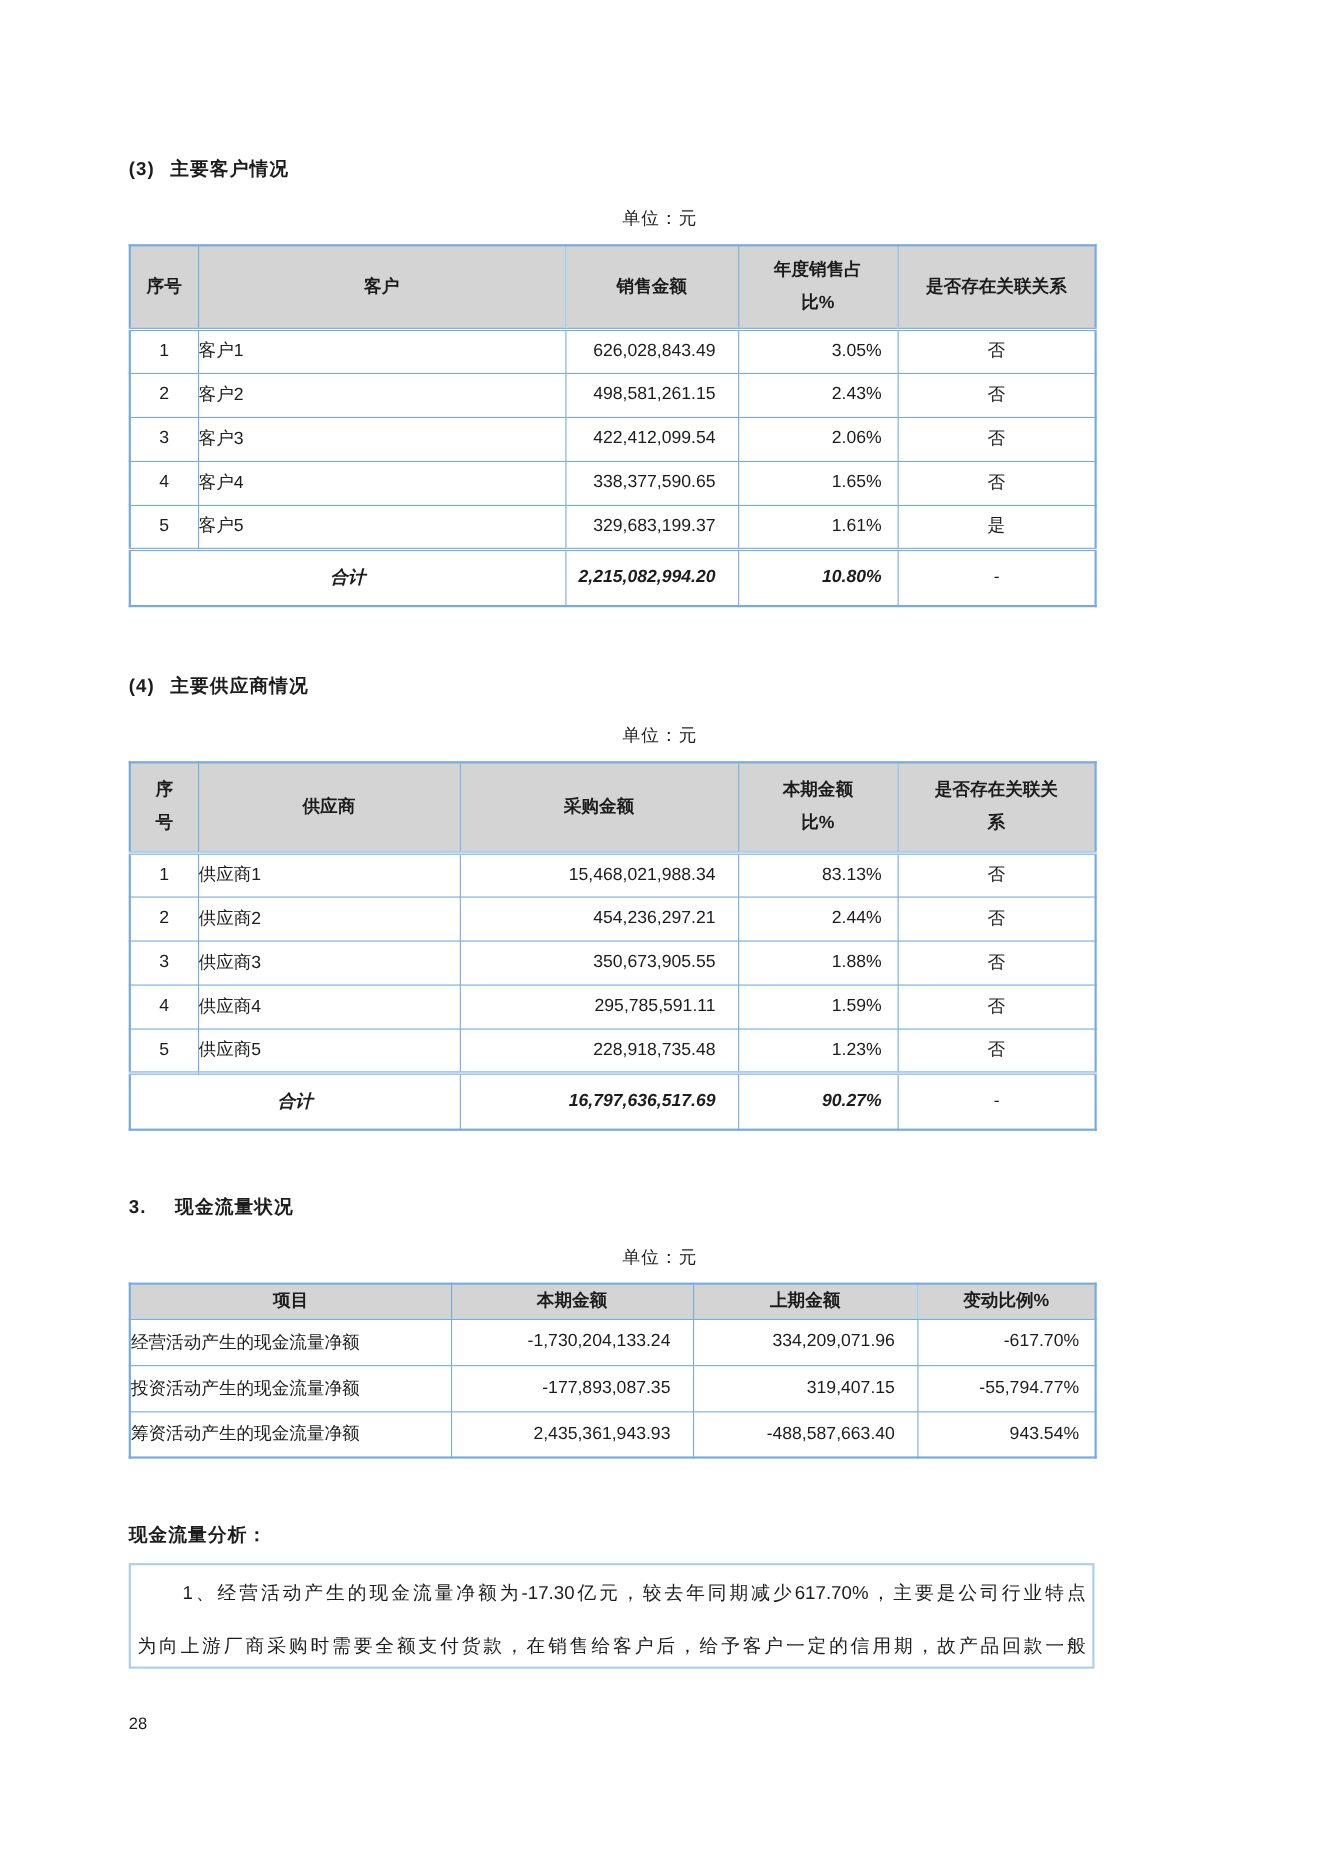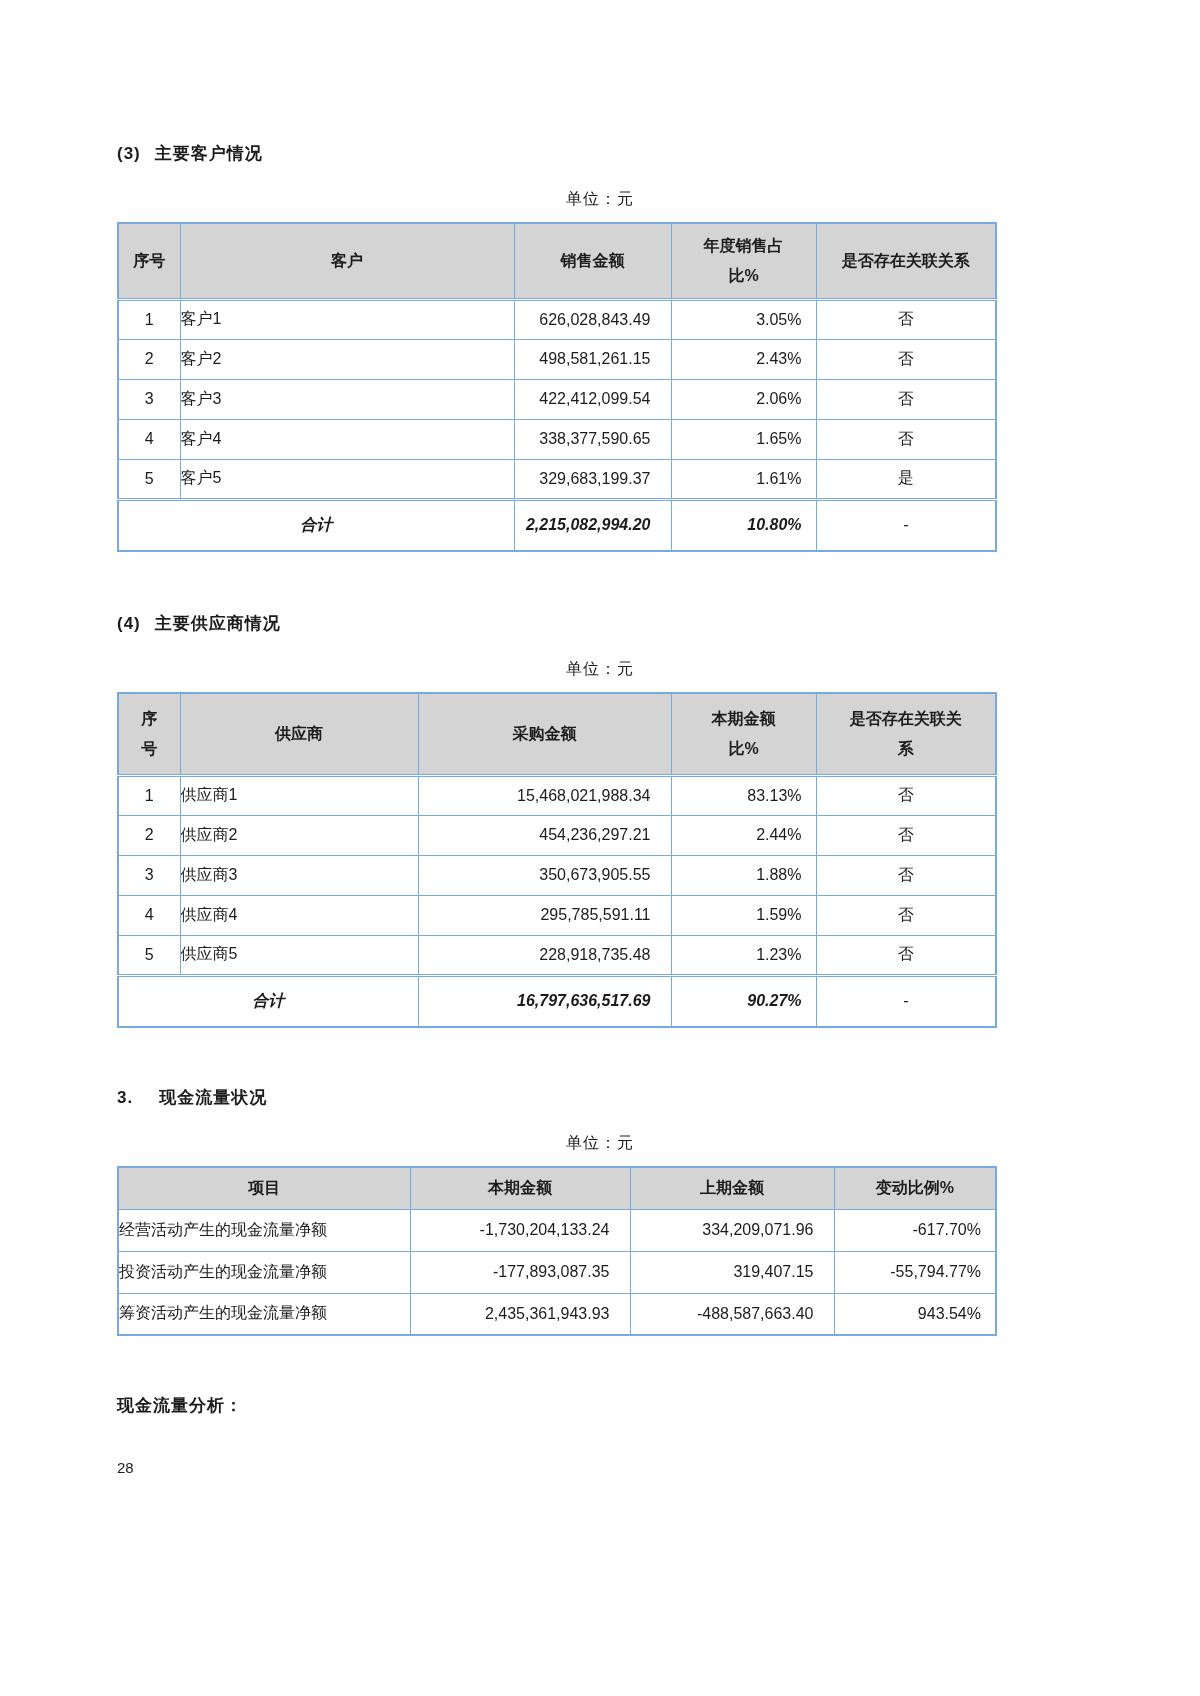--- a/index.html
+++ b/index.html
@@ -52,21 +52,21 @@
   tr.total-row td { border-top: 3px double #76abdf; font-style: italic; }
 
   .t1 thead tr { height: 76px; }
   .t1 tbody tr { height: 40px; }
   .t1 tr.total-row { height: 52px; }
 
   .t2 thead tr { height: 82px; }
   .t2 tbody tr { height: 40px; }
   .t2 tr.total-row { height: 52px; }
 
-  .t3 thead tr { height: 42px; border-radius: 12px; }
+  .t3 thead tr { height: 32px; border-radius: 12px; }
   .t3 tbody tr { height: 42px; }
 
   .ctr { text-align: center; }
   .name-cell { text-align: left; }
   .num { text-align: right; padding-right: 20px; }
   .pct { text-align: right; padding-right: 14px; margin-top: 20px; }
   .bold { font-weight: bold; }
 
   .analysis-title {
     margin-top: 58px;
@@ -279,16 +279,20 @@
       <tr>
         <td class="name-cell">筹资活动产生的现金流量净额</td>
         <td class="num">2,435,361,943.93</td>
         <td class="num">-488,587,663.40</td>
         <td class="pct">943.54%</td>
       </tr>
     </tbody>
   </table>
 
   <div class="analysis-title">现金流量分析：</div>
+  <div class="analysis-box">
+    <div class="analysis-line first">1、经营活动产生的现金流量净额为-17.30亿元，较去年同期减少617.70%，主要是公司行业特点</div>
+    <div class="analysis-line">为向上游厂商采购时需要全额支付货款，在销售给客户后，给予客户一定的信用期，故产品回款一般</div>
+  </div>
 
   <div class="page-number">28</div>
 
 </div>
 
 </body></html>

